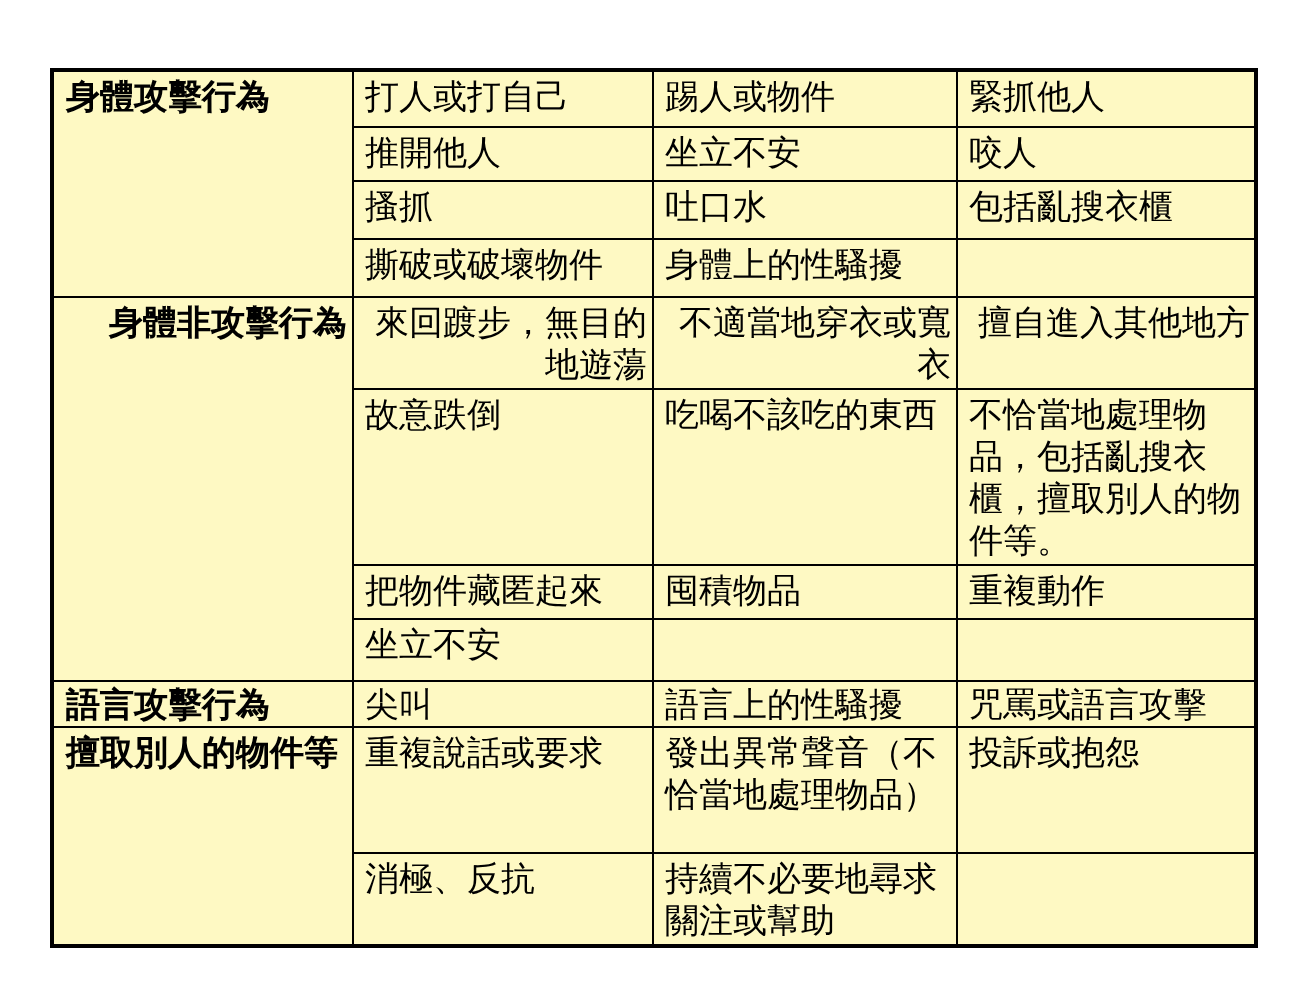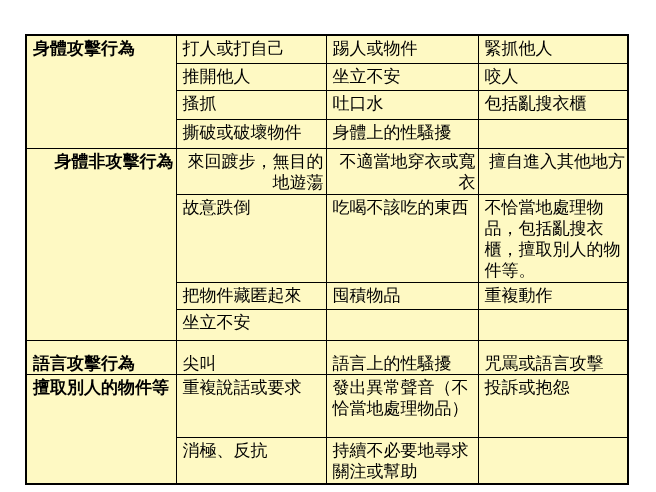--- a/index.html
+++ b/index.html
@@ -38,21 +38,21 @@
   }
   tr.h28 { height: 28px; }
   tr.h27 { height: 27px; }
   tr.h29 { height: 29px; }
   tr.h45 { height: 45px; text-align: right; }
   tr.h85 { height: 85px; }
   tr.h31 { height: 31px; margin-left: 21px; }
   tr.h20 { height: 20px; }
   tr.h63 { height: 63px; }
   tr.h44 { height: 44px; }
-  tr.tight td { padding-top: 12px; padding-bottom: 0; font-family: Liberation Serif, serif; }
+  tr.tight td { padding-top: 1px; padding-bottom: 0; font-family: Liberation Serif, serif; }
 </style>
 </head>
 <body>
 
 <table class="behavior-table">
   <colgroup>
     <col style="width:150px">
     <col style="width:150px">
     <col style="width:152px">
     <col style="width:150px">

